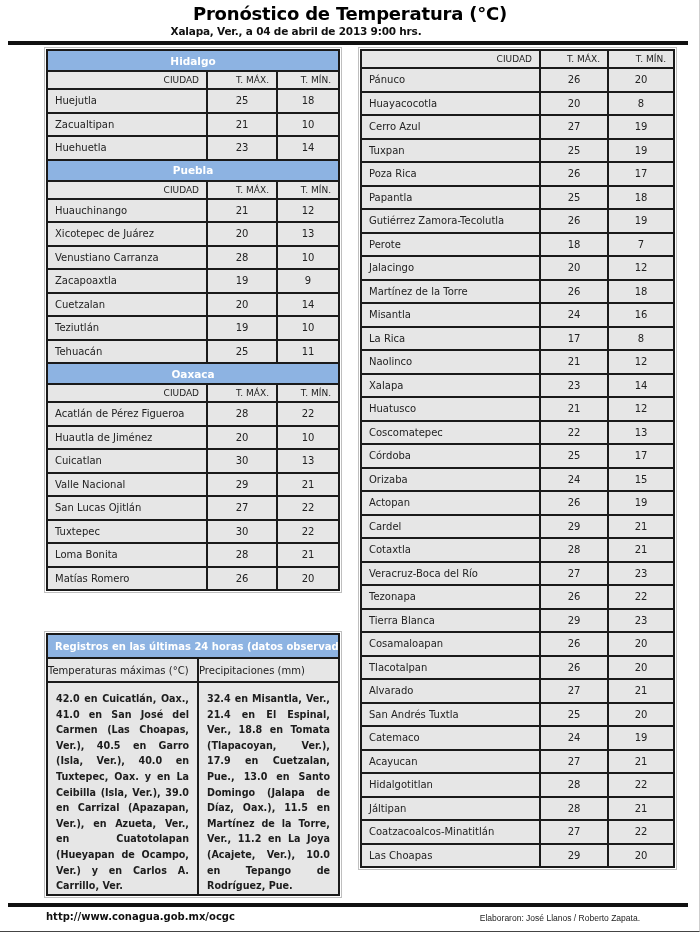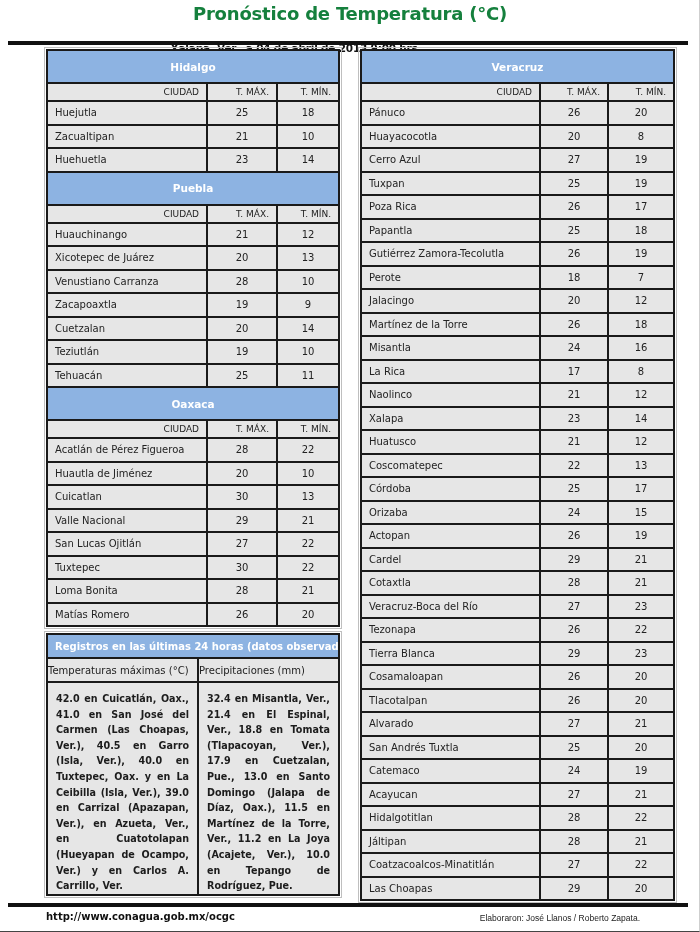--- a/index.html
+++ b/index.html
@@ -6,25 +6,25 @@
   html, body { width: 700px; height: 932px; background: #ffffff; overflow: hidden; }
   body { position: relative; font-family: "Liberation Sans", sans-serif; color: #1a1a1a; }
 
   .page-frame {
     position: absolute; left: 0; top: 0; width: 700px; height: 932px;
     border-right: 1px solid #cfcfcf; border-bottom: 1px solid #444;
   }
 
   .title {
     position: absolute; left: 0; top: 3px; width: 700px; text-align: center;
-    font-size: 18px; font-weight: bold; color: #15803d; letter-spacing: -0.2px;
+    font-size: 18px; font-weight: bold; color: #000000; letter-spacing: -0.2px;
     font-family: "DejaVu Sans", sans-serif;
   }
   .subtitle {
-    position: absolute; left: 0; top: 42px; width: 592px; text-align: center;
+    position: absolute; left: 0; top: 25px; width: 592px; text-align: center;
     font-size: 10.5px; font-weight: bold; color: #111;
     font-family: "DejaVu Sans", sans-serif; letter-spacing: -0.2px;
   }
   .rule-top {
     position: absolute; left: 8px; top: 41px; width: 680px; height: 4px; background: #111;
   }
   .rule-bottom {
     position: absolute; left: 8px; top: 903px; width: 680px; height: 4px; background: #111;
   }
 
@@ -34,21 +34,21 @@
     outline: 1px solid #bfbfbf; outline-offset: 1px;
   }
   table.wx td {
     border: 2px solid #1a1a1a; background: #e6e6e6;
     font-size: 10px; color: #222; height: 23.5px; padding: 0 7px;
     white-space: nowrap; overflow: hidden;
   }
   table.wx td.num { text-align: center; padding: 0; }
   table.wx tr.region td {
     background: #8db3e2; color: #ffffff; font-weight: bold; text-align: center;
-    font-size: 10.5px; height: 33px;
+    font-size: 10.5px; height: 21px;
   }
   table.wx tr.colhead td {
     text-align: right; font-size: 9px; color: #222; height: 18px;
   }
 
   #tbl-left { left: 46px; top: 49px; width: 292px; }
   #tbl-right { left: 360px; top: 49px; width: 313px; }
 
   #tbl-obs { left: 46px; top: 633px; width: 292px; }
   #tbl-obs td { vertical-align: top; }
@@ -202,23 +202,20 @@
     </tbody>
 </table>
 
 <table class="wx" id="tbl-right">
   <colgroup>
       <col style="width:179px">
       <col style="width:68px">
       <col style="width:66px">
     </colgroup>
   <tbody id="right-body">
-      <tr class="region">
-        <td colspan="3">Veracruz</td>
-      </tr>
       <tr class="colhead">
         <td>CIUDAD</td>
         <td>T. MÁX.</td>
         <td>T. MÍN.</td>
       </tr>
       <tr>
         <td>Pánuco</td>
         <td class="num">26</td>
         <td class="num">20</td>
       </tr>

